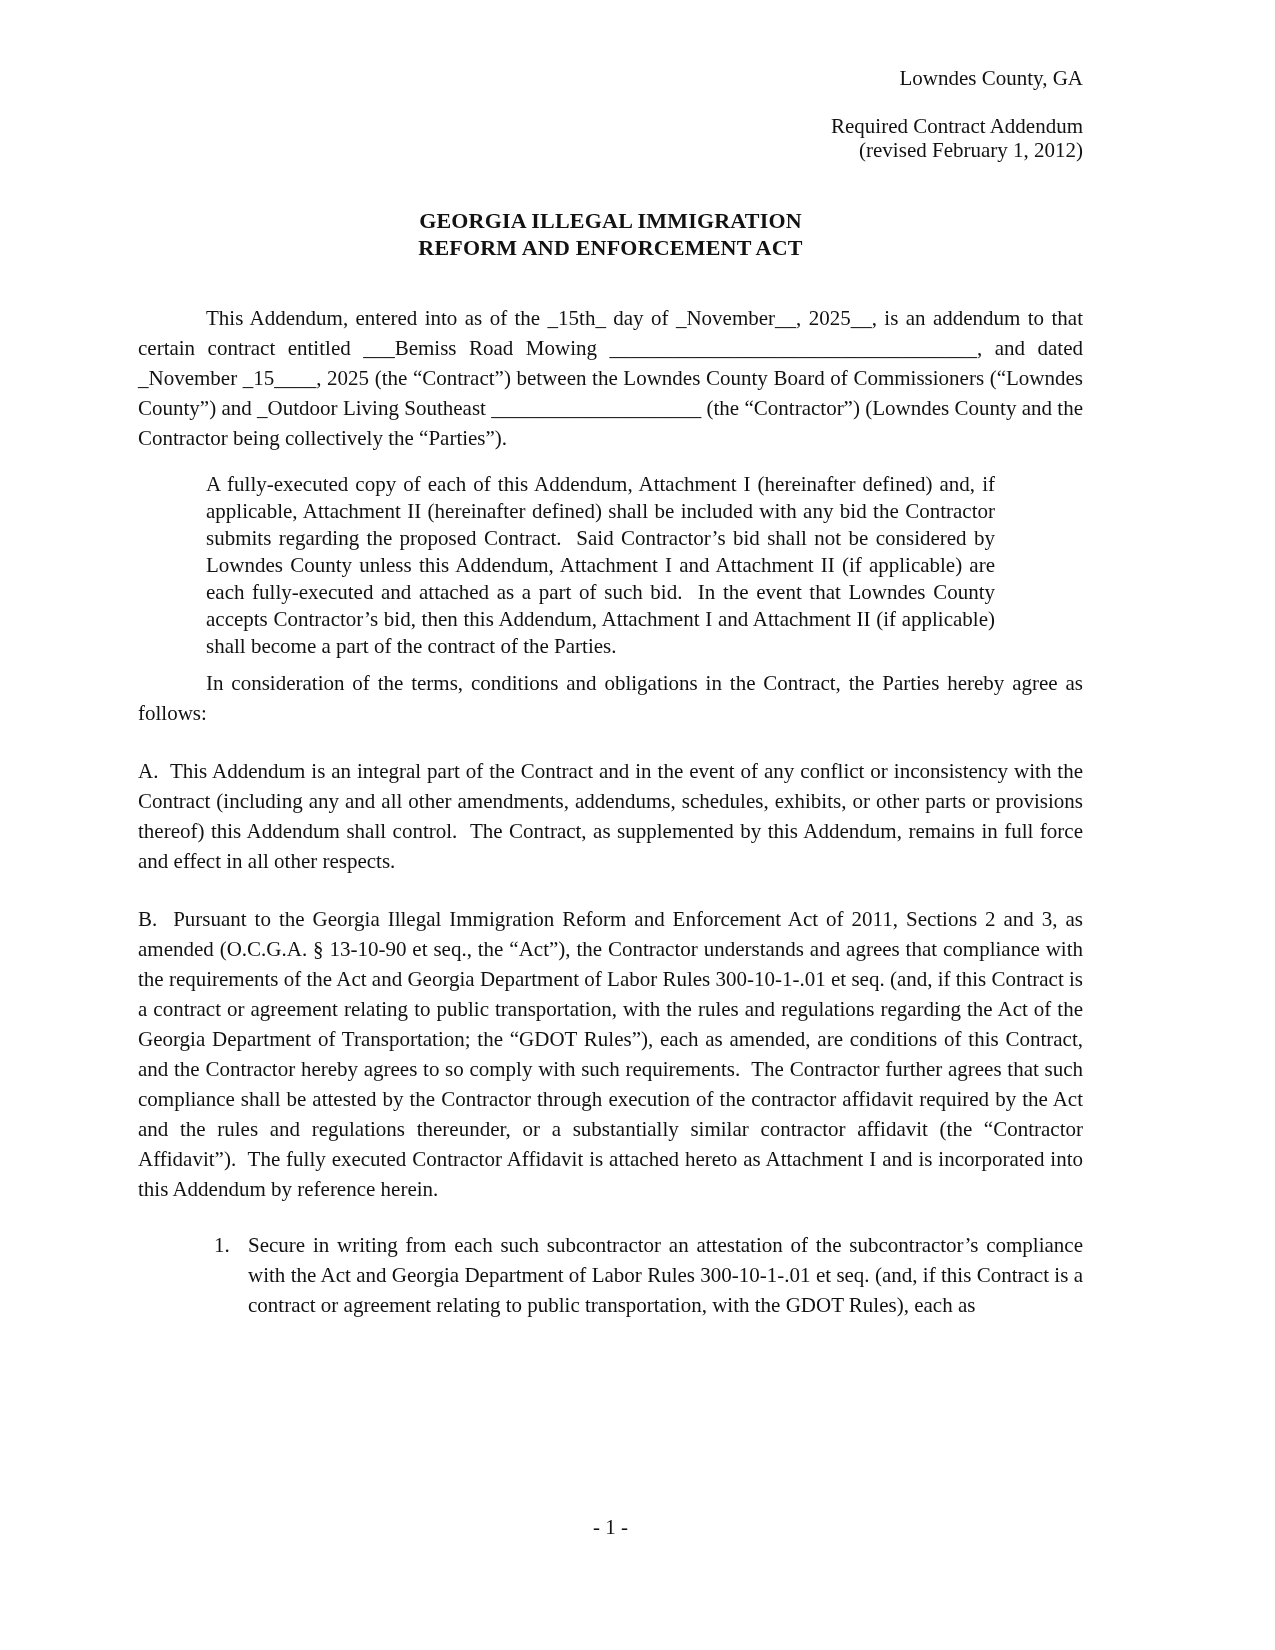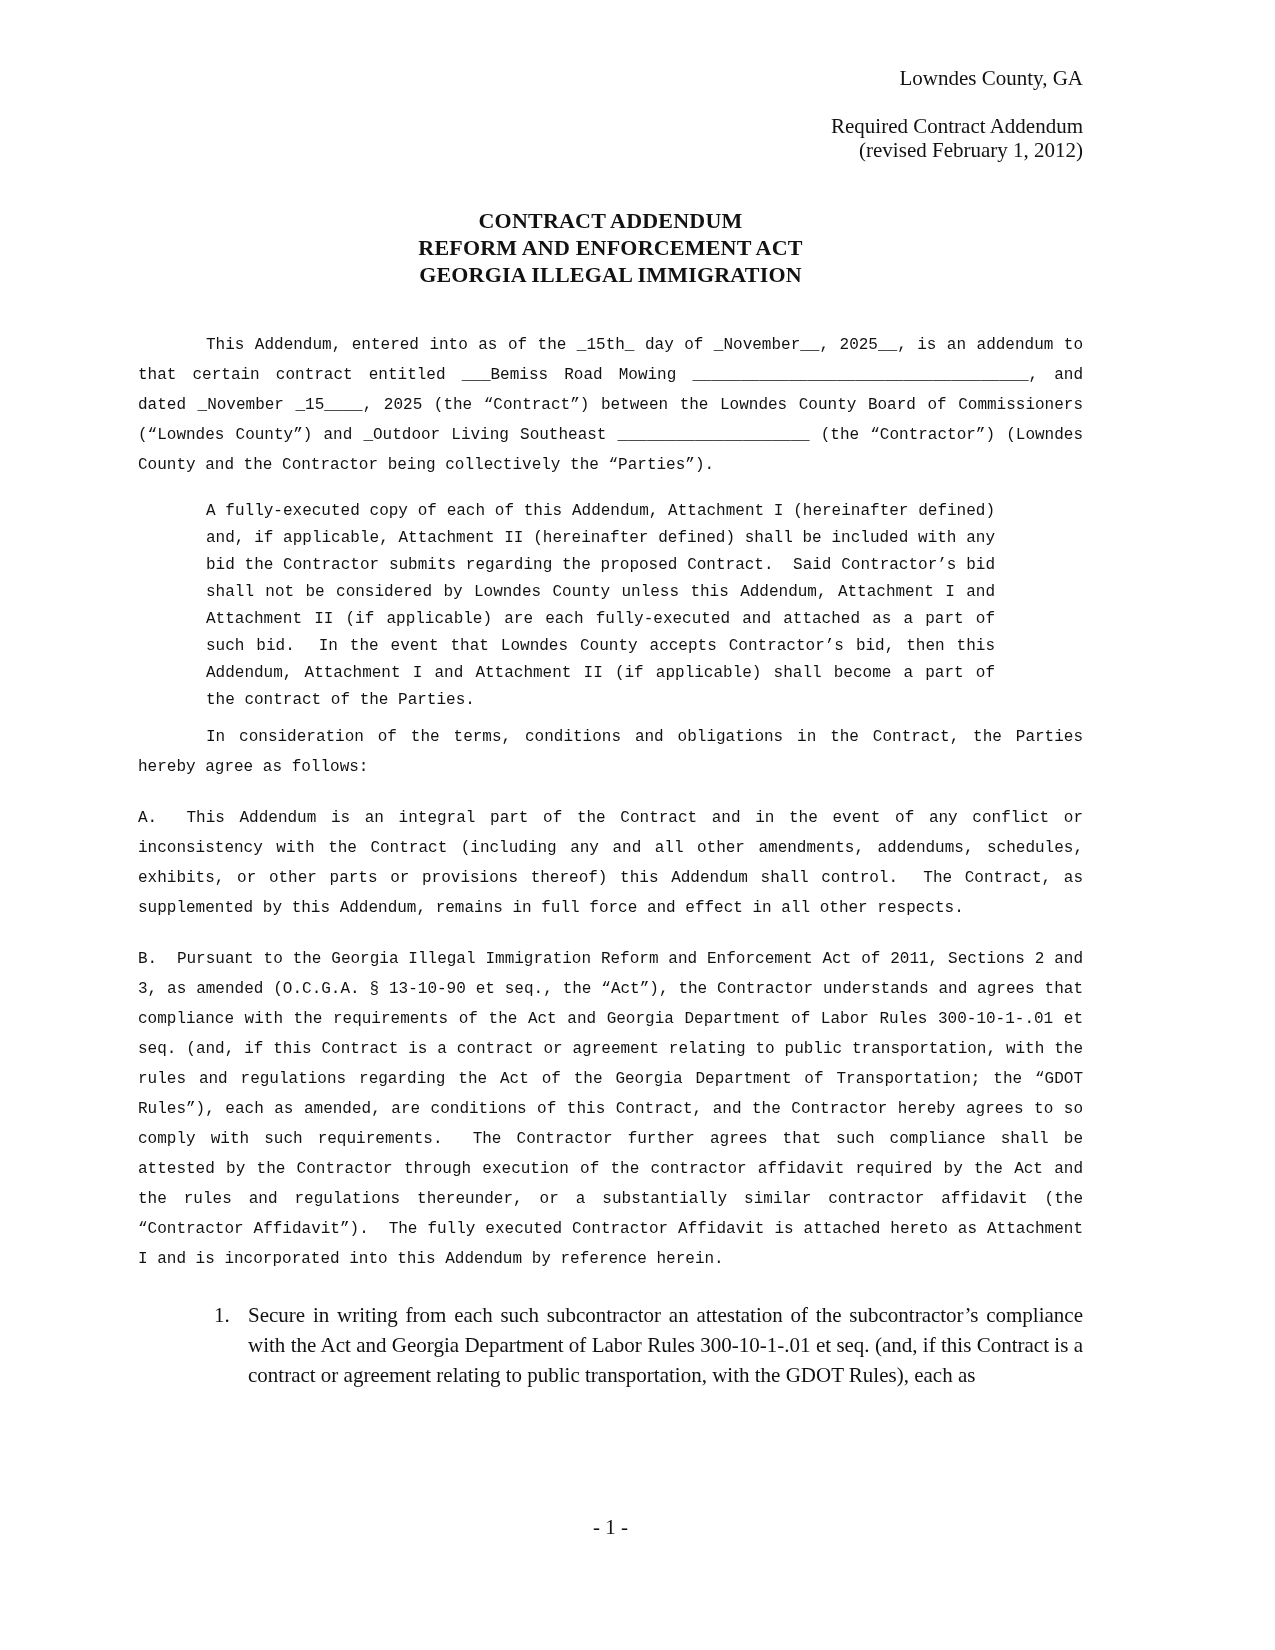--- a/index.html
+++ b/index.html
@@ -26,42 +26,41 @@
   .header-spacer { height: 24px; }
   .title-block {
     margin-top: 45px;
     text-align: center;
     font-weight: bold;
     font-size: 22px;
     line-height: 27px;
     letter-spacing: 0.2px;
   }
   .para {
-    font-size: 16px;
+    font-size: 21px;
     line-height: 30px;
     text-align: justify;
     white-space: pre-wrap;
-    font-family: Liberation Mono, monospace;
   }
   .intro {
     margin-top: 42px;
     text-indent: 68px;
   }
   .bid-block {
     margin-top: 18px;
     margin-left: 68px;
     margin-right: 88px;
     line-height: 27px;
   }
   .consideration {
     margin-top: 8px;
     text-indent: 68px;
   }
   .section {
-    margin-top: 21px;
+    margin-top: 28px;
   }
   .num-list {
     margin-top: 26px;
     margin-left: 76px;
   }
   .list-item {
     display: flex;
     font-size: 21px;
     line-height: 30px;
   }
@@ -88,23 +87,22 @@
 <div class="page">
 
   <div class="header">
     <div>Lowndes County, GA</div>
     <div class="header-spacer"></div>
     <div>Required Contract Addendum</div>
     <div>(revised February 1, 2012)</div>
   </div>
 
   <div class="title-block">
-    <div>CONTRACT ADDENDUM</div>
+    <div>GEORGIA ILLEGAL IMMIGRATION</div>
     <div>REFORM AND ENFORCEMENT ACT</div>
-    <div>GEORGIA ILLEGAL IMMIGRATION</div>
   </div>
 
   <div class="para intro">This Addendum, entered into as of the _15th_ day of _November__, 2025__, is an addendum to that certain contract entitled ___Bemiss Road Mowing ___________________________________, and dated _November _15____, 2025 (the “Contract”) between the Lowndes County Board of Commissioners (“Lowndes County”) and _Outdoor Living Southeast ____________________ (the “Contractor”) (Lowndes County and the Contractor being collectively the “Parties”).</div>
 
   <div class="para bid-block">A fully-executed copy of each of this Addendum, Attachment I (hereinafter defined) and, if applicable, Attachment II (hereinafter defined) shall be included with any bid the Contractor submits regarding the proposed Contract.  Said Contractor’s bid shall not be considered by Lowndes County unless this Addendum, Attachment I and Attachment II (if applicable) are each fully-executed and attached as a part of such bid.  In the event that Lowndes County accepts Contractor’s bid, then this Addendum, Attachment I and Attachment II (if applicable) shall become a part of the contract of the Parties.</div>
 
   <div class="para consideration">In consideration of the terms, conditions and obligations in the Contract, the Parties hereby agree as follows:</div>
 
   <div class="para section">A.  This Addendum is an integral part of the Contract and in the event of any conflict or inconsistency with the Contract (including any and all other amendments, addendums, schedules, exhibits, or other parts or provisions thereof) this Addendum shall control.  The Contract, as supplemented by this Addendum, remains in full force and effect in all other respects.</div>
 

